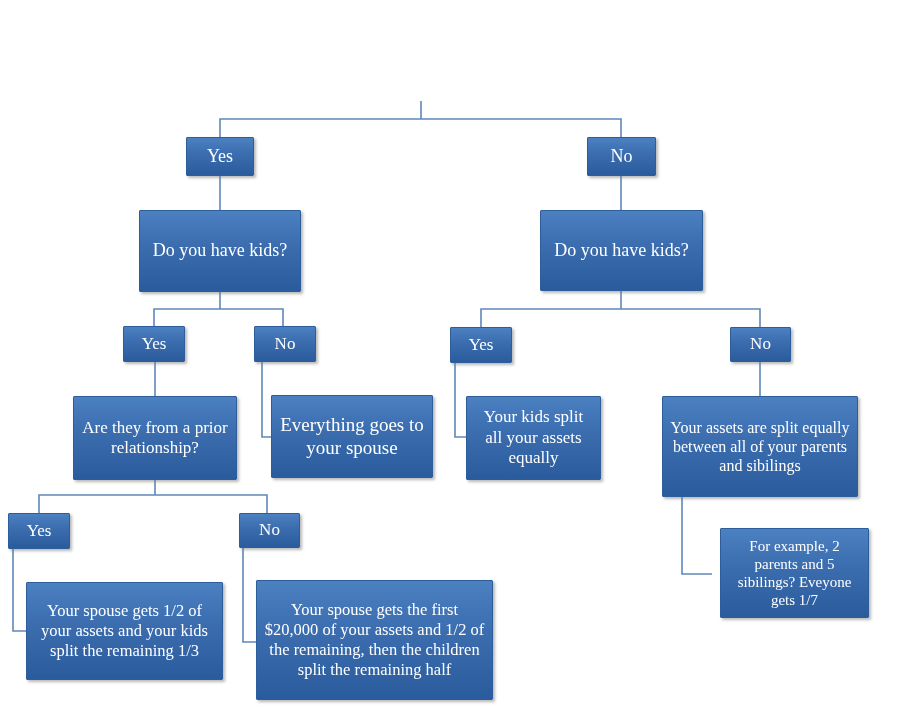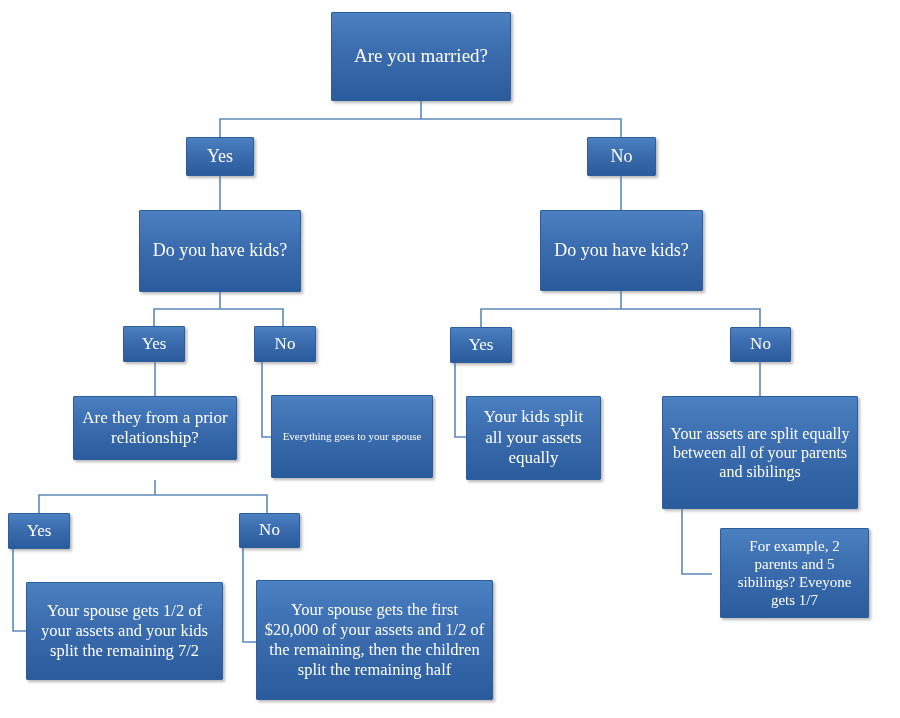--- a/index.html
+++ b/index.html
@@ -69,49 +69,48 @@
     <polyline points="155,480 155,495"></polyline>
     <polyline points="39,513 39,495 267,495 267,513"></polyline>
 
     <polyline points="13,549 13,631 26,631"></polyline>
 
     <polyline points="243,548 243,642 256,642"></polyline>
 
     <polyline points="682,495 682,574 712,574"></polyline>
   </svg>
 
-  <div class="node" style="left:331px; top:12px; width:180px; height:89px; font-size:19px;">Are you married?</div>
 
   <div class="node" style="left:186px; top:137px; width:68px; height:39px; font-size:18px;">Yes</div>
 
   <div class="node" style="left:587px; top:137px; width:69px; height:39px; font-size:18px;">No</div>
 
   <div class="node" style="left:139px; top:210px; width:162px; height:82px; font-size:18px;">Do you have kids?</div>
 
   <div class="node" style="left:540px; top:210px; width:163px; height:81px; font-size:18px;">Do you have kids?</div>
 
   <div class="node" style="left:123px; top:326px; width:62px; height:36px; font-size:17px;">Yes</div>
 
   <div class="node" style="left:254px; top:326px; width:62px; height:36px; font-size:17px;">No</div>
 
-  <div class="node" style="left:73px; top:396px; width:164px; height:64px; font-size:17px;">Are they from a prior relationship?</div>
+  <div class="node" style="left:73px; top:396px; width:164px; height:84px; font-size:17px;">Are they from a prior relationship?</div>
 
-  <div class="node" style="left:271px; top:395px; width:162px; height:83px; font-size:11px;">Everything goes to your spouse</div>
+  <div class="node" style="left:271px; top:395px; width:162px; height:83px; font-size:19px;">Everything goes to your spouse</div>
 
   <div class="node" style="left:450px; top:327px; width:62px; height:36px; font-size:17px;">Yes</div>
 
   <div class="node" style="left:730px; top:327px; width:61px; height:35px; font-size:17px;">No</div>
 
   <div class="node" style="left:466px; top:396px; width:135px; height:84px; font-size:17px;">Your kids split all your assets equally</div>
 
-  <div class="node" style="left:662px; top:396px; width:196px; height:113px; font-size:16px;">Your assets are split equally between all of your parents and sibilings</div>
+  <div class="node" style="left:662px; top:396px; width:196px; height:101px; font-size:16px;">Your assets are split equally between all of your parents and sibilings</div>
 
   <div class="node" style="left:8px; top:513px; width:62px; height:36px; font-size:17px;">Yes</div>
 
   <div class="node" style="left:239px; top:513px; width:61px; height:35px; font-size:17px;">No</div>
 
-  <div class="node" style="left:26px; top:582px; width:197px; height:98px; font-size:16.5px;">Your spouse gets 1/2 of your assets and your kids split the remaining 7/2</div>
+  <div class="node" style="left:26px; top:582px; width:197px; height:98px; font-size:16.5px;">Your spouse gets 1/2 of your assets and your kids split the remaining 1/3</div>
 
   <div class="node" style="left:256px; top:580px; width:237px; height:120px; font-size:16.5px;">Your spouse gets the first $20,000 of your assets and 1/2 of  the remaining, then the children split the remaining half</div>
 
   <div class="node" style="left:712px; top:528px; width:149px; height:90px; font-size:15px;margin-left:8px;">For example, 2 parents and 5 sibilings? Eveyone gets 1/7</div>
 
 </div>
 
 </body></html>

